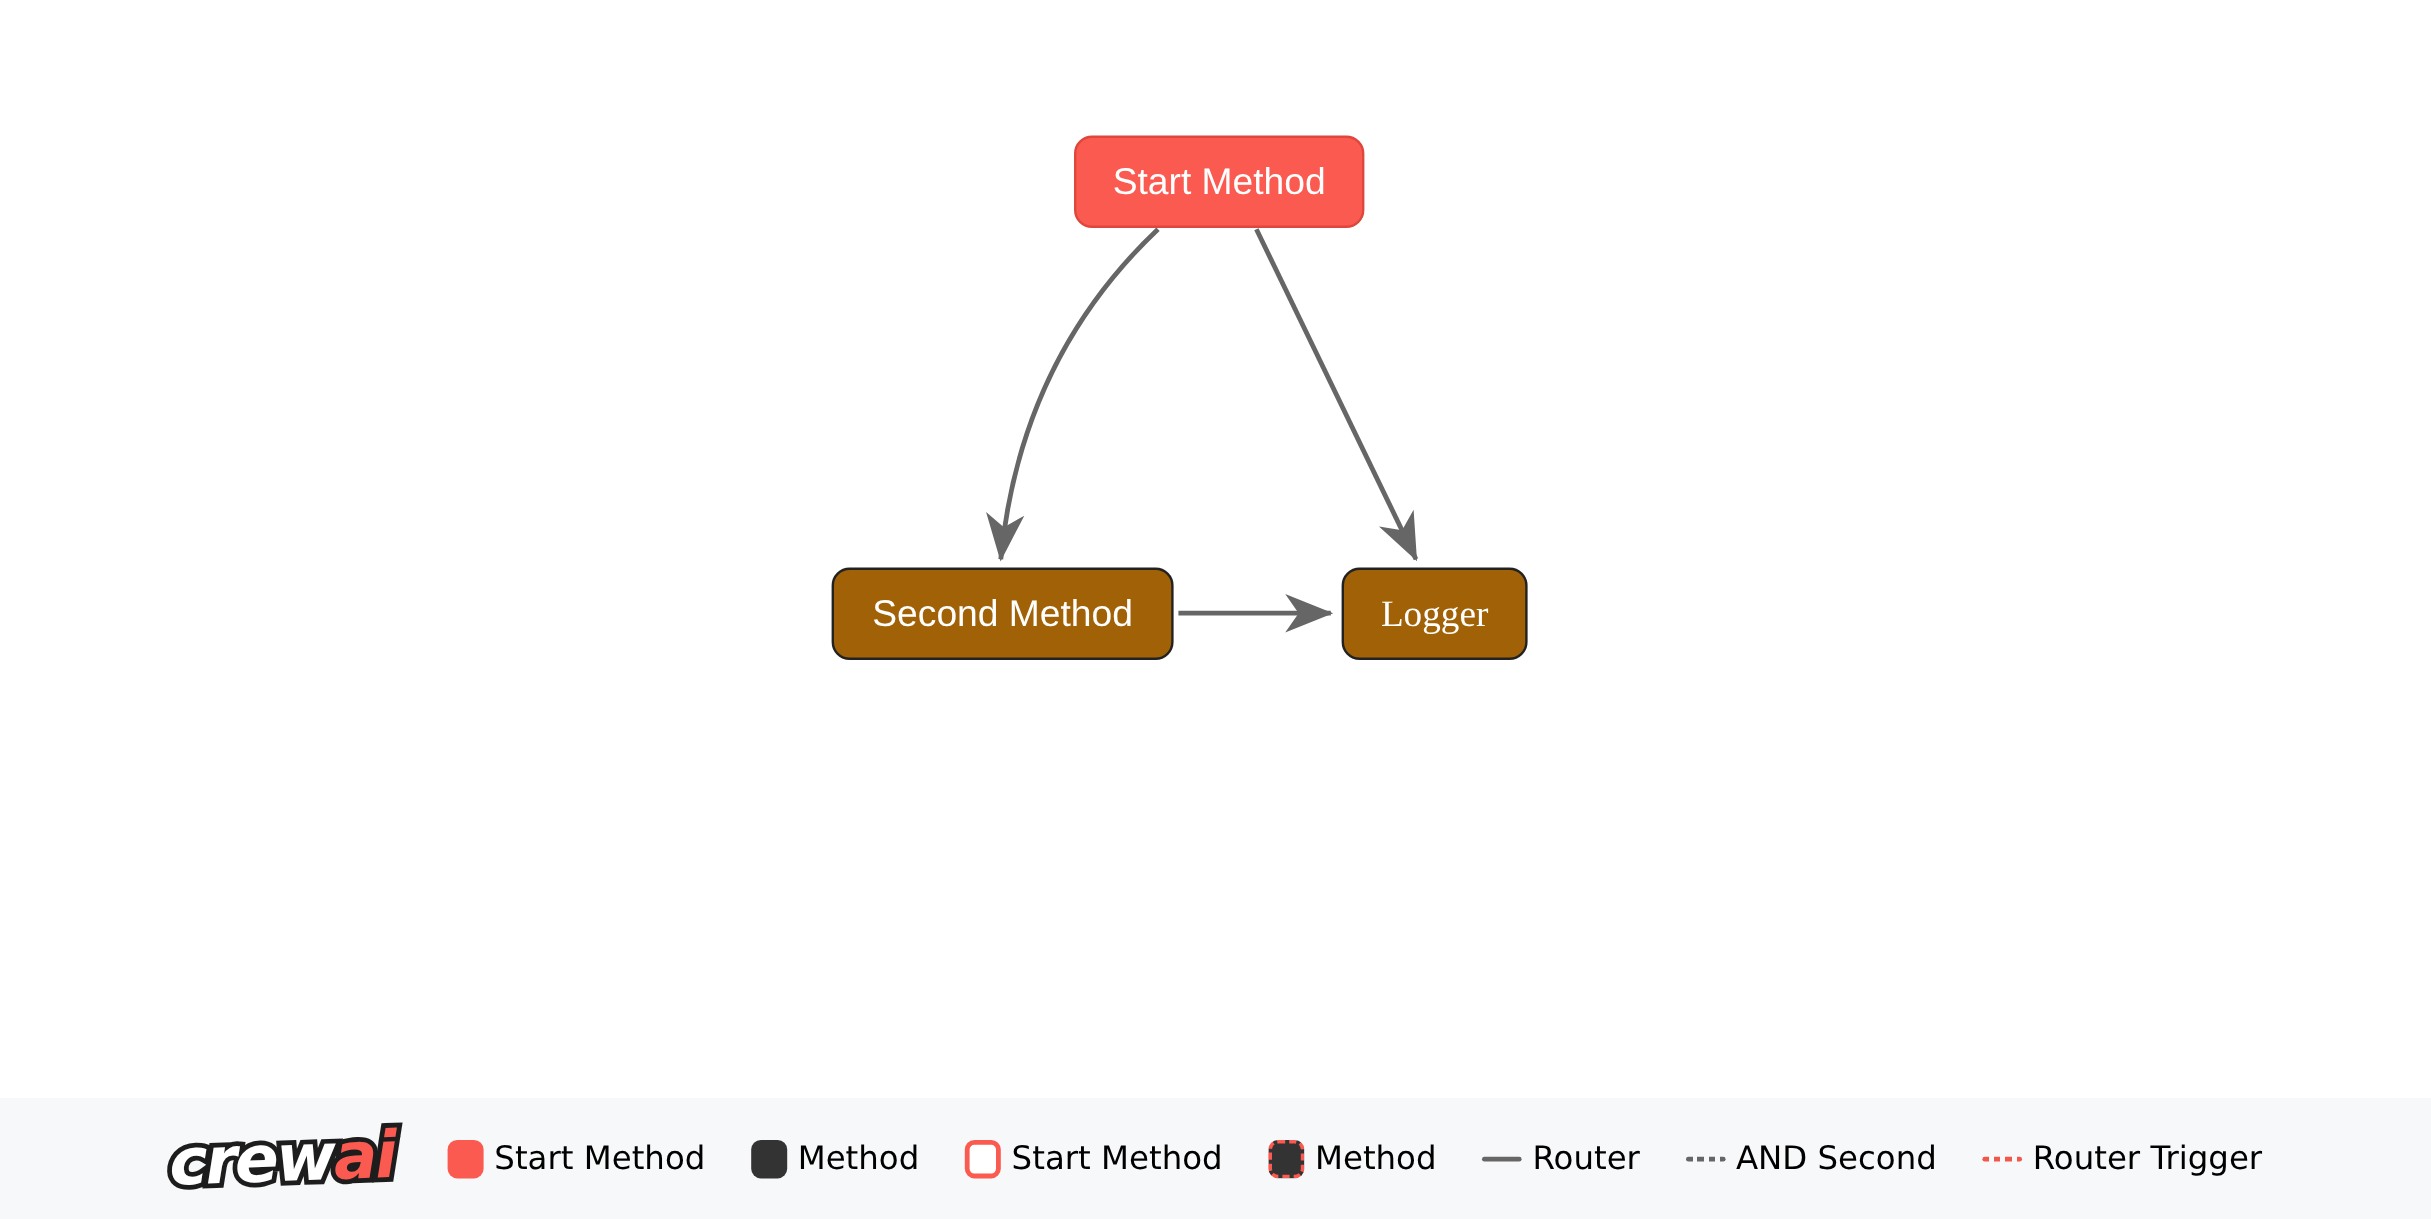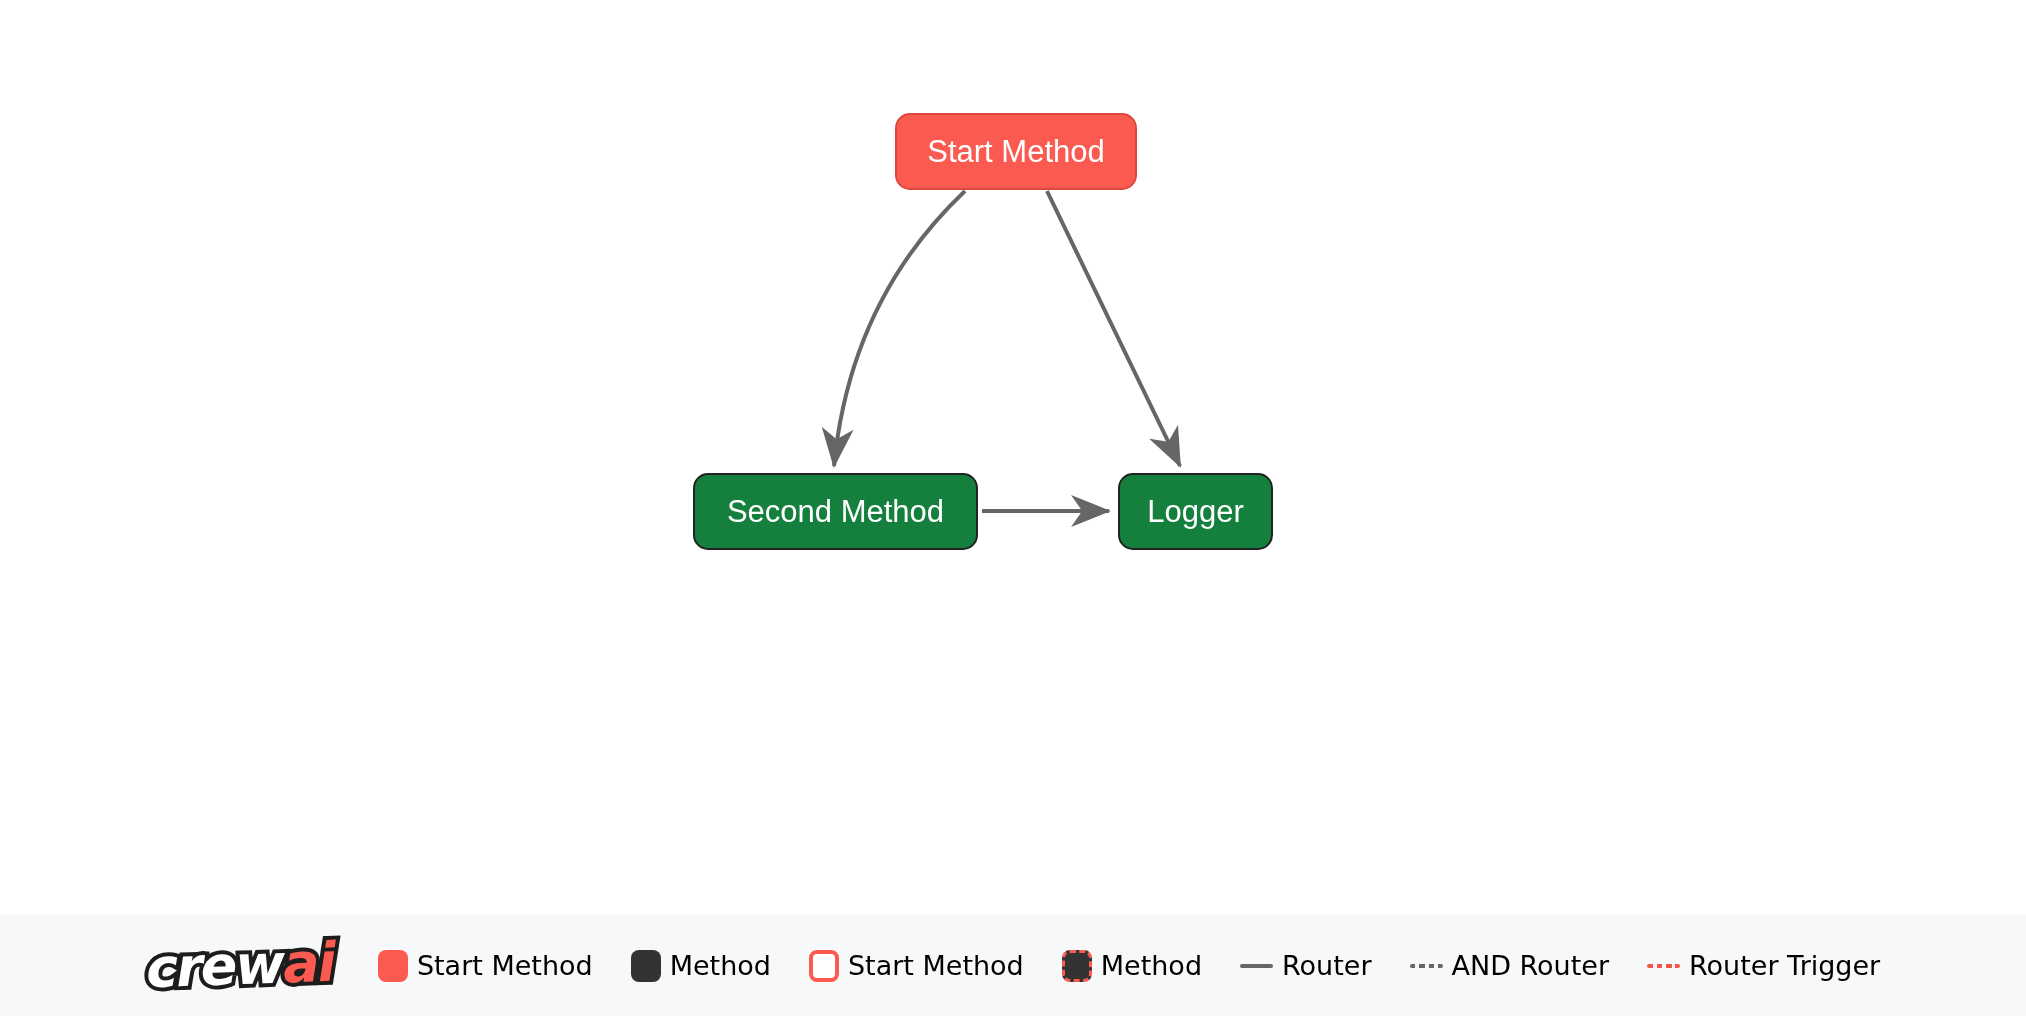--- a/index.html
+++ b/index.html
@@ -30,25 +30,25 @@
     color: #ffffff;
     white-space: nowrap;
     cursor: pointer;
   }
   .node-start {
     left: 895px; top: 113px; width: 242px; height: 77px;
     background: #fa5a50;
     border: 2px solid #e0473c;
   }
   .node-dark {
-    background: #15803d;
+    background: #a16207;
     border: 2px solid #222222;
   }
   .node-second { left: 693px; top: 473px; width: 285px; height: 77px; }
-  .node-logger { left: 1118px; top: 473px; width: 155px; height: 77px; }
+  .node-logger { left: 1118px; top: 473px; width: 155px; height: 77px; font-family: Liberation Serif, serif; }
 
   
   .legend-bar {
     position: absolute;
     left: 0; bottom: 0;
     width: 2026px; height: 101px;
     background: #f7f8fa;
     display: flex;
     align-items: center;
     justify-content: center;
@@ -151,20 +151,20 @@
     <span>Method</span>
   </div>
 
   <div class="legend-item">
     <span class="legend-line line-solid"></span>
     <span>Router</span>
   </div>
 
   <div class="legend-item">
     <span class="legend-line line-dash-gray"></span>
-    <span>AND Router</span>
+    <span>AND Second</span>
   </div>
 
   <div class="legend-item">
     <span class="legend-line line-dash-red"></span>
     <span>Router Trigger</span>
   </div>
 </div>
 
 </body></html>

